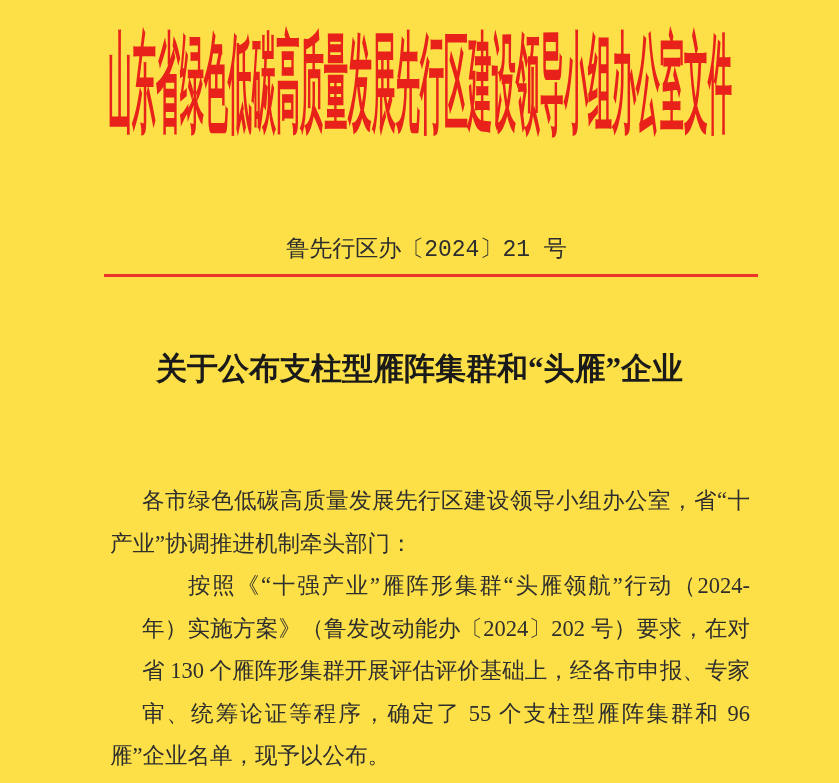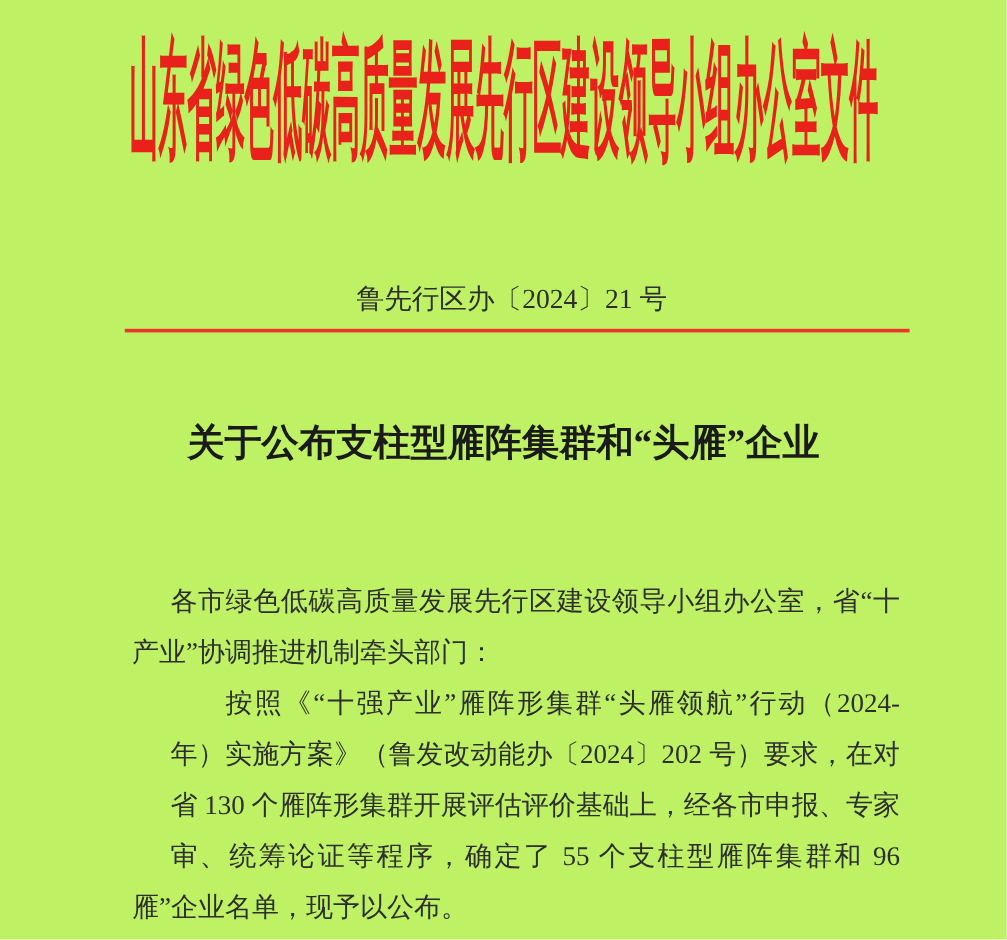--- a/index.html
+++ b/index.html
@@ -4,21 +4,21 @@
 <style>
   html, body {
     margin: 0;
     padding: 0;
     background: #ffffff;
   }
   .page {
     position: relative;
     width: 839px;
     height: 783px;
-    background: #bef264;
+    background: #fde047;
     overflow: hidden;
     font-family: "Liberation Serif", "DejaVu Serif", serif;
   }
 
   
   .red-header {
     position: absolute;
     top: 30px;
     left: 0;
     width: 100%;
@@ -42,20 +42,21 @@
   .doc-number {
     position: absolute;
     top: 236px;
     left: 0;
     width: 100%;
     text-align: center;
     text-indent: 14px;
     font-size: 23px;
     line-height: 28px;
     color: var(--ink, #2e2e2e);
+    font-family: Liberation Mono, monospace;
   }
 
   
   .red-rule {
     position: absolute;
     top: 274px;
     left: 104px;
     width: 654px;
     height: 3px;
     background: var(--rule-red, #ee352b);

